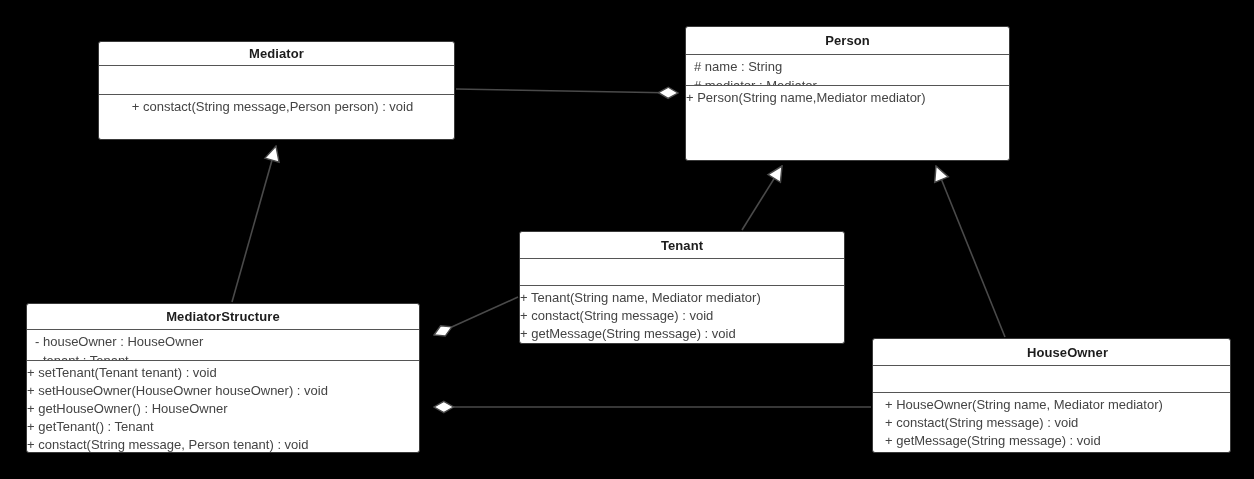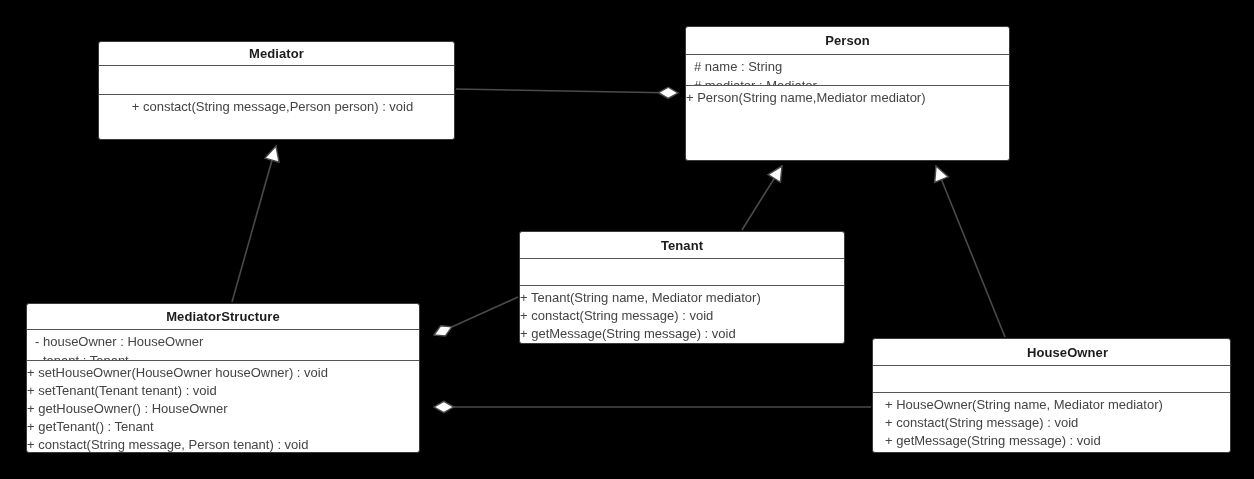--- a/index.html
+++ b/index.html
@@ -122,22 +122,22 @@
     </div>
   </div>
 
   <div class="uml-class" style="left:26px; top:303px; width:394px; height:150px;">
     <div class="uml-title" style="height:26px;">MediatorStructure</div>
     <div class="uml-attrs" style="height:31px;">
       <div class="uml-line">- houseOwner : HouseOwner</div>
       <div class="uml-line">- tenant : Tenant</div>
     </div>
     <div class="uml-ops" style="height:91px;">
+      <div class="uml-line">+ setTenant(Tenant tenant) : void</div>
       <div class="uml-line">+ setHouseOwner(HouseOwner houseOwner) : void</div>
-      <div class="uml-line">+ setTenant(Tenant tenant) : void</div>
       <div class="uml-line">+ getHouseOwner() : HouseOwner</div>
       <div class="uml-line">+ getTenant() : Tenant</div>
       <div class="uml-line">+ constact(String message, Person tenant) : void</div>
     </div>
   </div>
 
   <div class="uml-class" style="left:519px; top:231px; width:326px; height:113px;">
     <div class="uml-title" style="height:27px;text-align:right;">Tenant</div>
     <div class="uml-attrs" style="height:27px;"></div>
     <div class="uml-ops" style="height:57px;">

